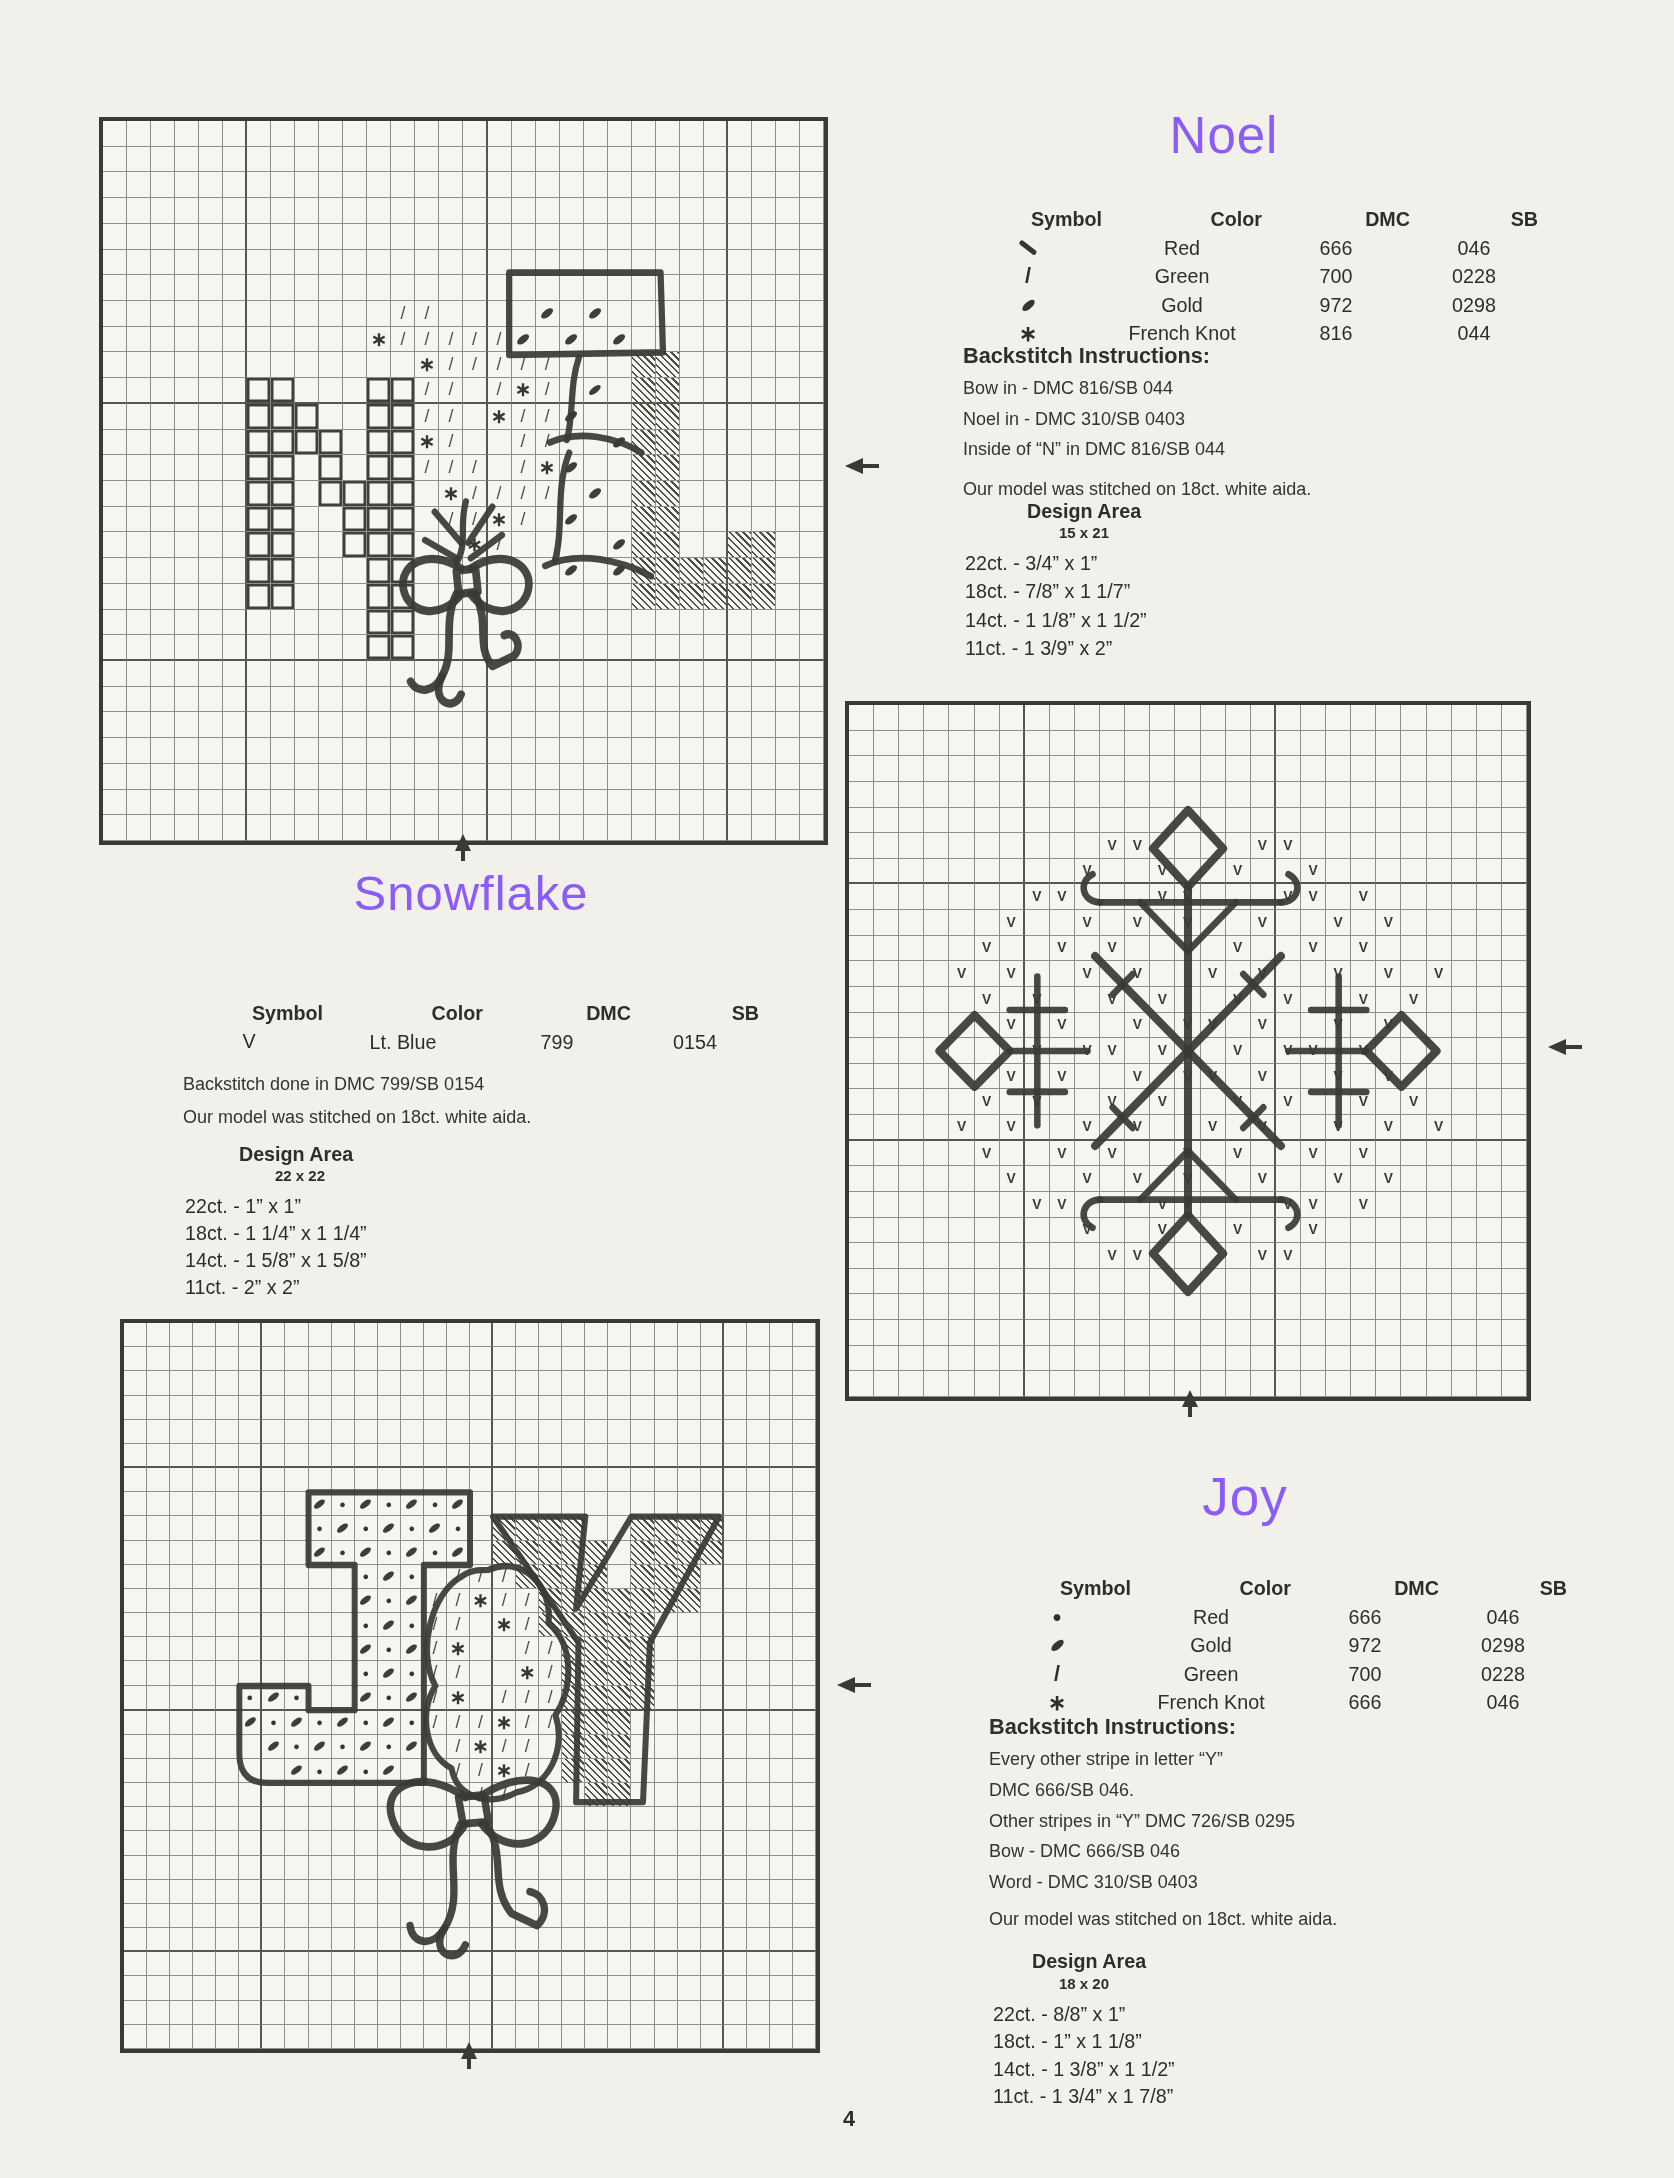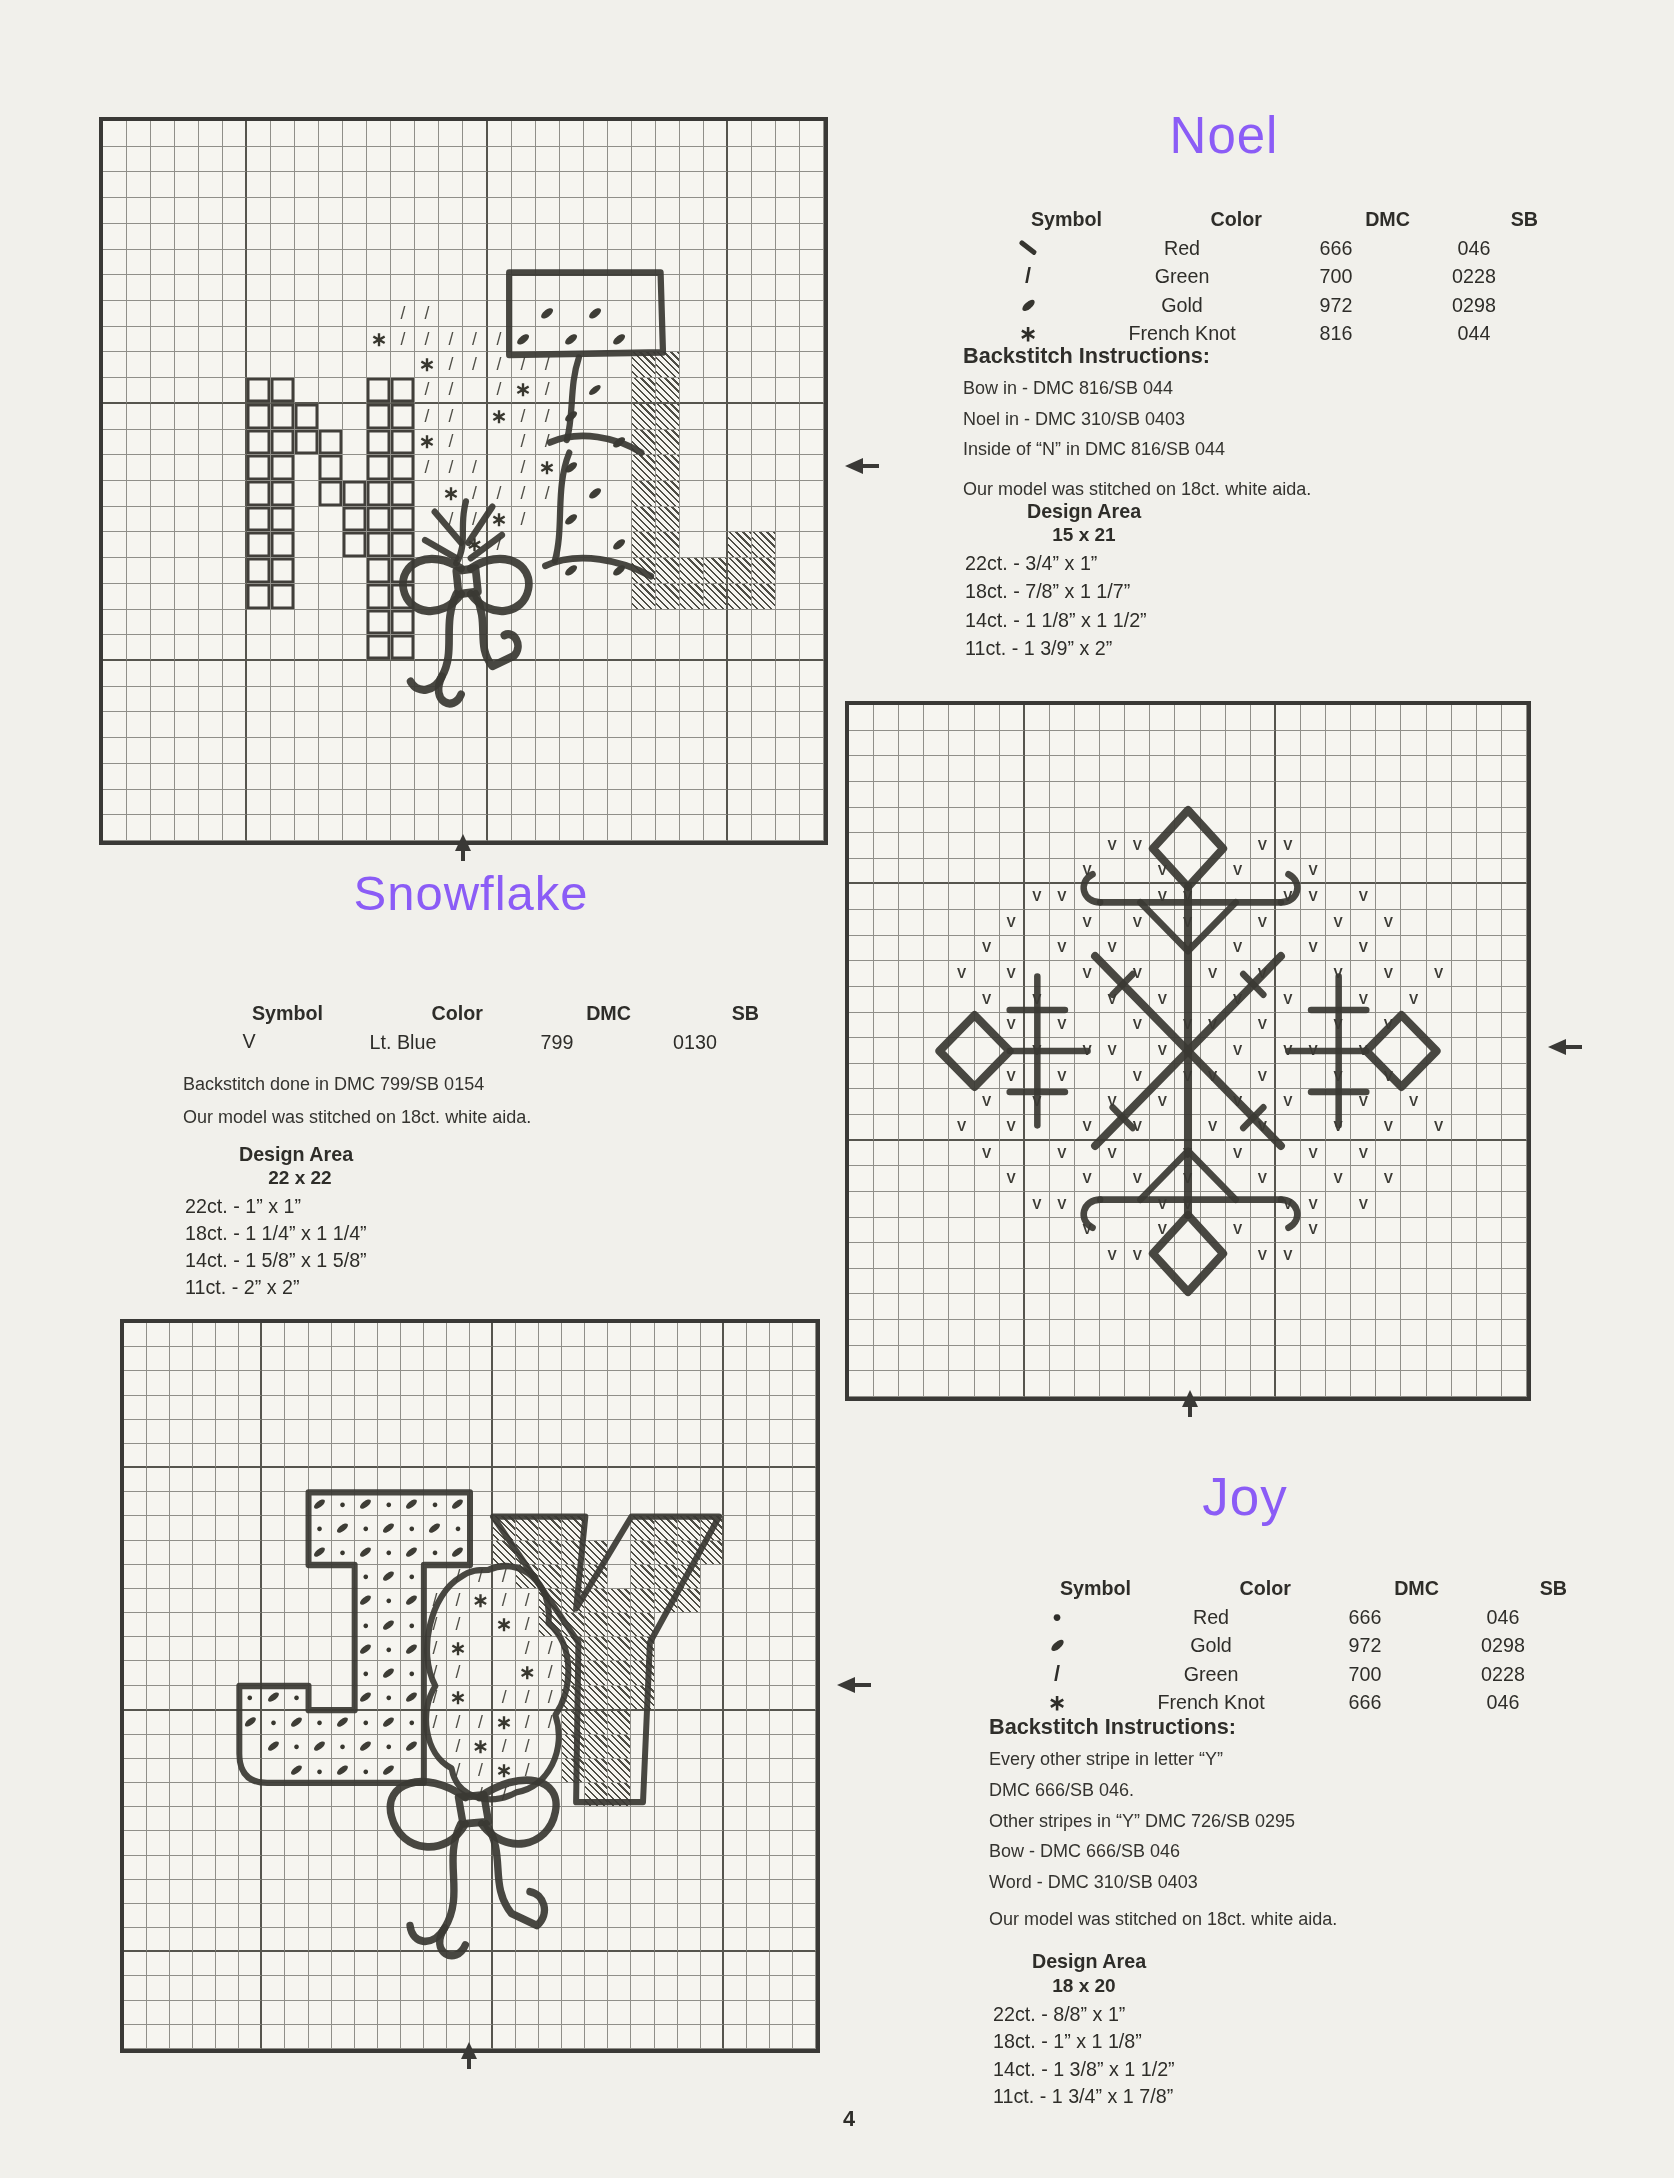--- a/index.html
+++ b/index.html
@@ -4,21 +4,21 @@
 <style>
   html,body{margin:0;padding:0;background:#d8d6d0}
   .page{position:relative;width:1675px;height:2179px;background:#f1f0eb;
         font-family:"Liberation Sans",sans-serif;color:#2e2d29;overflow:hidden;margin:0 auto}
 
   
   .title{position:absolute;transform:translateX(-50%);font-weight:400;color:#8b5cf6;letter-spacing:1px;line-height:1}
   .bs-title{position:absolute;font-weight:700;font-size:21.7px;color:#2f2e2a}
   .bs-line{position:absolute;font-size:18px;color:#34332f}
   .da-title{position:absolute;transform:translateX(-50%);font-weight:700;font-size:19.7px}
-  .da-size{position:absolute;transform:translateX(-50%);font-weight:700;font-size:19px}
+  .da-size{position:absolute;transform:translateX(-50%);font-weight:700;font-size:15px}
   .da-line{position:absolute;font-size:19.7px}
   .pagenum{position:absolute;font-weight:700;font-size:21.7px}
 
   
   .legend{position:absolute;display:grid;grid-template-columns:148px 160px 148px 128px}
   .lg-h{font-weight:700;font-size:19.7px;text-align:right;height:28.6px;line-height:28.6px}
   .lg-c{font-size:19.7px;text-align:center;height:28.6px;line-height:28.6px}
   .lg-sym{display:flex;align-items:center;justify-content:center;height:28.6px;font-size:21.7px;font-weight:700}
   .shape-stroke{display:inline-block;width:19.7px;height:4.9px;background:#36352f;border-radius:2px;transform:rotate(38deg)}
   .shape-leaf{display:inline-block;width:14.8px;height:6.9px;background:#36352f;border-radius:50%;transform:rotate(-40deg)}
@@ -1004,21 +1004,21 @@
     <div class="lg-h">Symbol</div>
     <div class="lg-h">Color</div>
     <div class="lg-h">DMC</div>
     <div class="lg-h">SB</div>
 
     <div class="lg-sym" style="font-weight:400;font-size:19.7px">
         <span>V</span>
       </div>
     <div class="lg-c">Lt. Blue</div>
     <div class="lg-c">799</div>
-    <div class="lg-c">0130</div>
+    <div class="lg-c">0154</div>
   </div>
 
   <div class="bs-line" style="left:183px;top:1074px">Backstitch done in DMC 799/SB 0154</div>
   <div class="bs-line" style="left:183px;top:1107px">Our model was stitched on 18ct. white aida.</div>
 
   <div class="da-title" style="left:296px;top:1143px">Design Area</div>
   <div class="da-size" style="left:300px;top:1167px">22 x 22</div>
   <div class="da-line" style="left:185px;top:1195px">22ct. - 1” x 1”</div>
   <div class="da-line" style="left:185px;top:1222px">18ct. - 1 1/4” x 1 1/4”</div>
   <div class="da-line" style="left:185px;top:1249px">14ct. - 1 5/8” x 1 5/8”</div>

